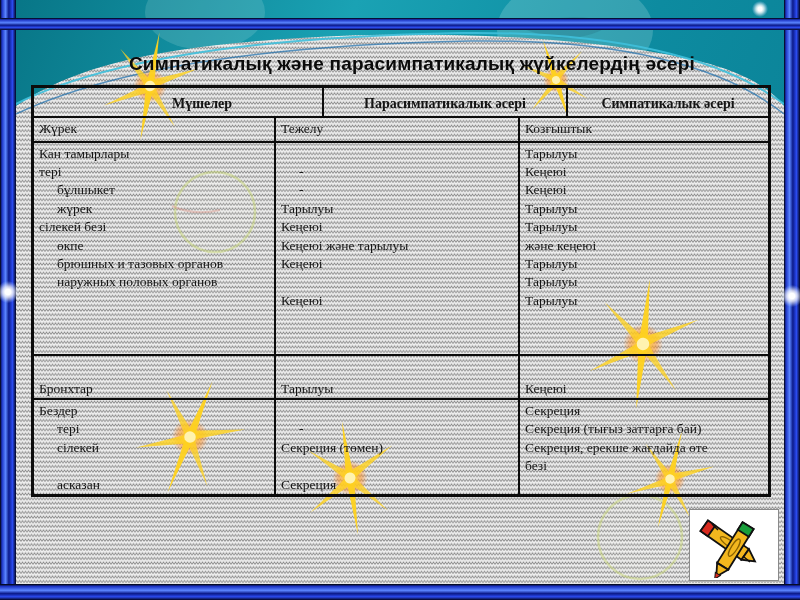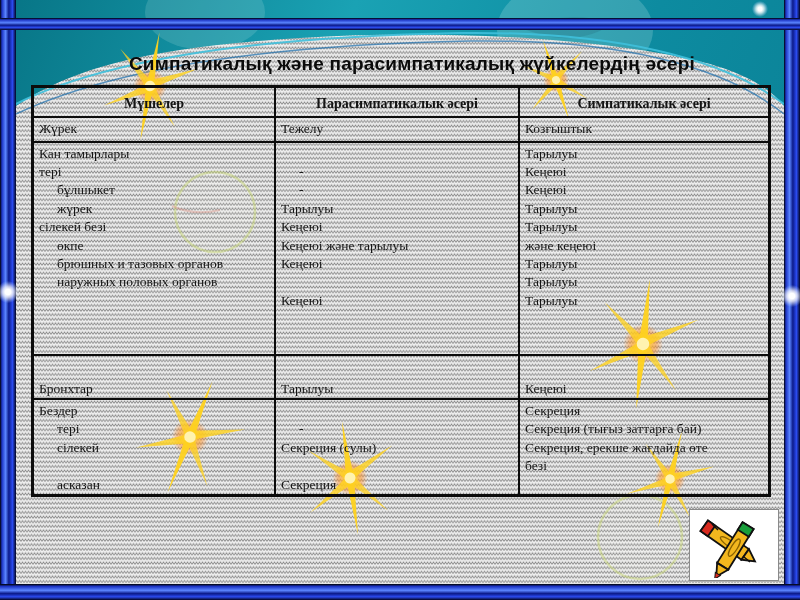--- a/index.html
+++ b/index.html
@@ -20,21 +20,21 @@
     background:radial-gradient(circle,#fff 0 18%,rgba(255,255,255,.75) 35%,rgba(200,220,255,.25) 60%,transparent 72%);}
   
   .title{position:absolute;top:53px;left:12px;width:100%;text-align:center;z-index:20;
          font-family:"Liberation Sans",sans-serif;font-weight:bold;font-size:19px;
          letter-spacing:.2px;color:#0a0a0a;}
   
   .tbl{position:absolute;left:31px;top:85px;width:740px;height:412px;z-index:20;
        border:3px solid #0c0c0c;box-sizing:border-box;display:flex;flex-direction:column;
        color:#151515;font-size:13.5px;}
   .row{display:flex;border-top:2px solid #0c0c0c;box-sizing:border-box;}
-  .row-head{border-top:none;height:33px;}
+  .row-head{border-top:none;height:33px;padding-left:48px;}
   .row-1{height:28px;}
   .row-2{height:248px;}
   .row-3{height:49px;}
   .row-4{flex:1;}
   .c{box-sizing:border-box;padding:2px 5px 0 5px;overflow:hidden;}
   .c1{width:240px;}
   .c2{width:244px;border-left:2px solid #0c0c0c;}
   .c3{flex:1;border-left:2px solid #0c0c0c;}
   .hc{text-align:center;font-weight:bold;font-size:14px;padding-top:8px;}
   .ln{line-height:18.4px;min-height:18.4px;white-space:nowrap;}
@@ -178,21 +178,21 @@
       <div class="c c1">
         <div class="ln">Бездер</div>
         <div class="ln ind">тері</div>
         <div class="ln ind">сілекей</div>
         <div class="ln"></div>
         <div class="ln ind">асказан</div>
       </div>
       <div class="c c2">
         <div class="ln"></div>
         <div class="ln ind">-</div>
-        <div class="ln">Секреция (сулы)</div>
+        <div class="ln">Секреция (төмен)</div>
         <div class="ln"></div>
         <div class="ln">Секреция</div>
       </div>
       <div class="c c3">
         <div class="ln">Секреция</div>
         <div class="ln">Секреция (тығыз заттарға бай)</div>
         <div class="ln">Секреция, ерекше жағдайда өте</div>
         <div class="ln">безі</div>
         <div class="ln"></div>
       </div>

